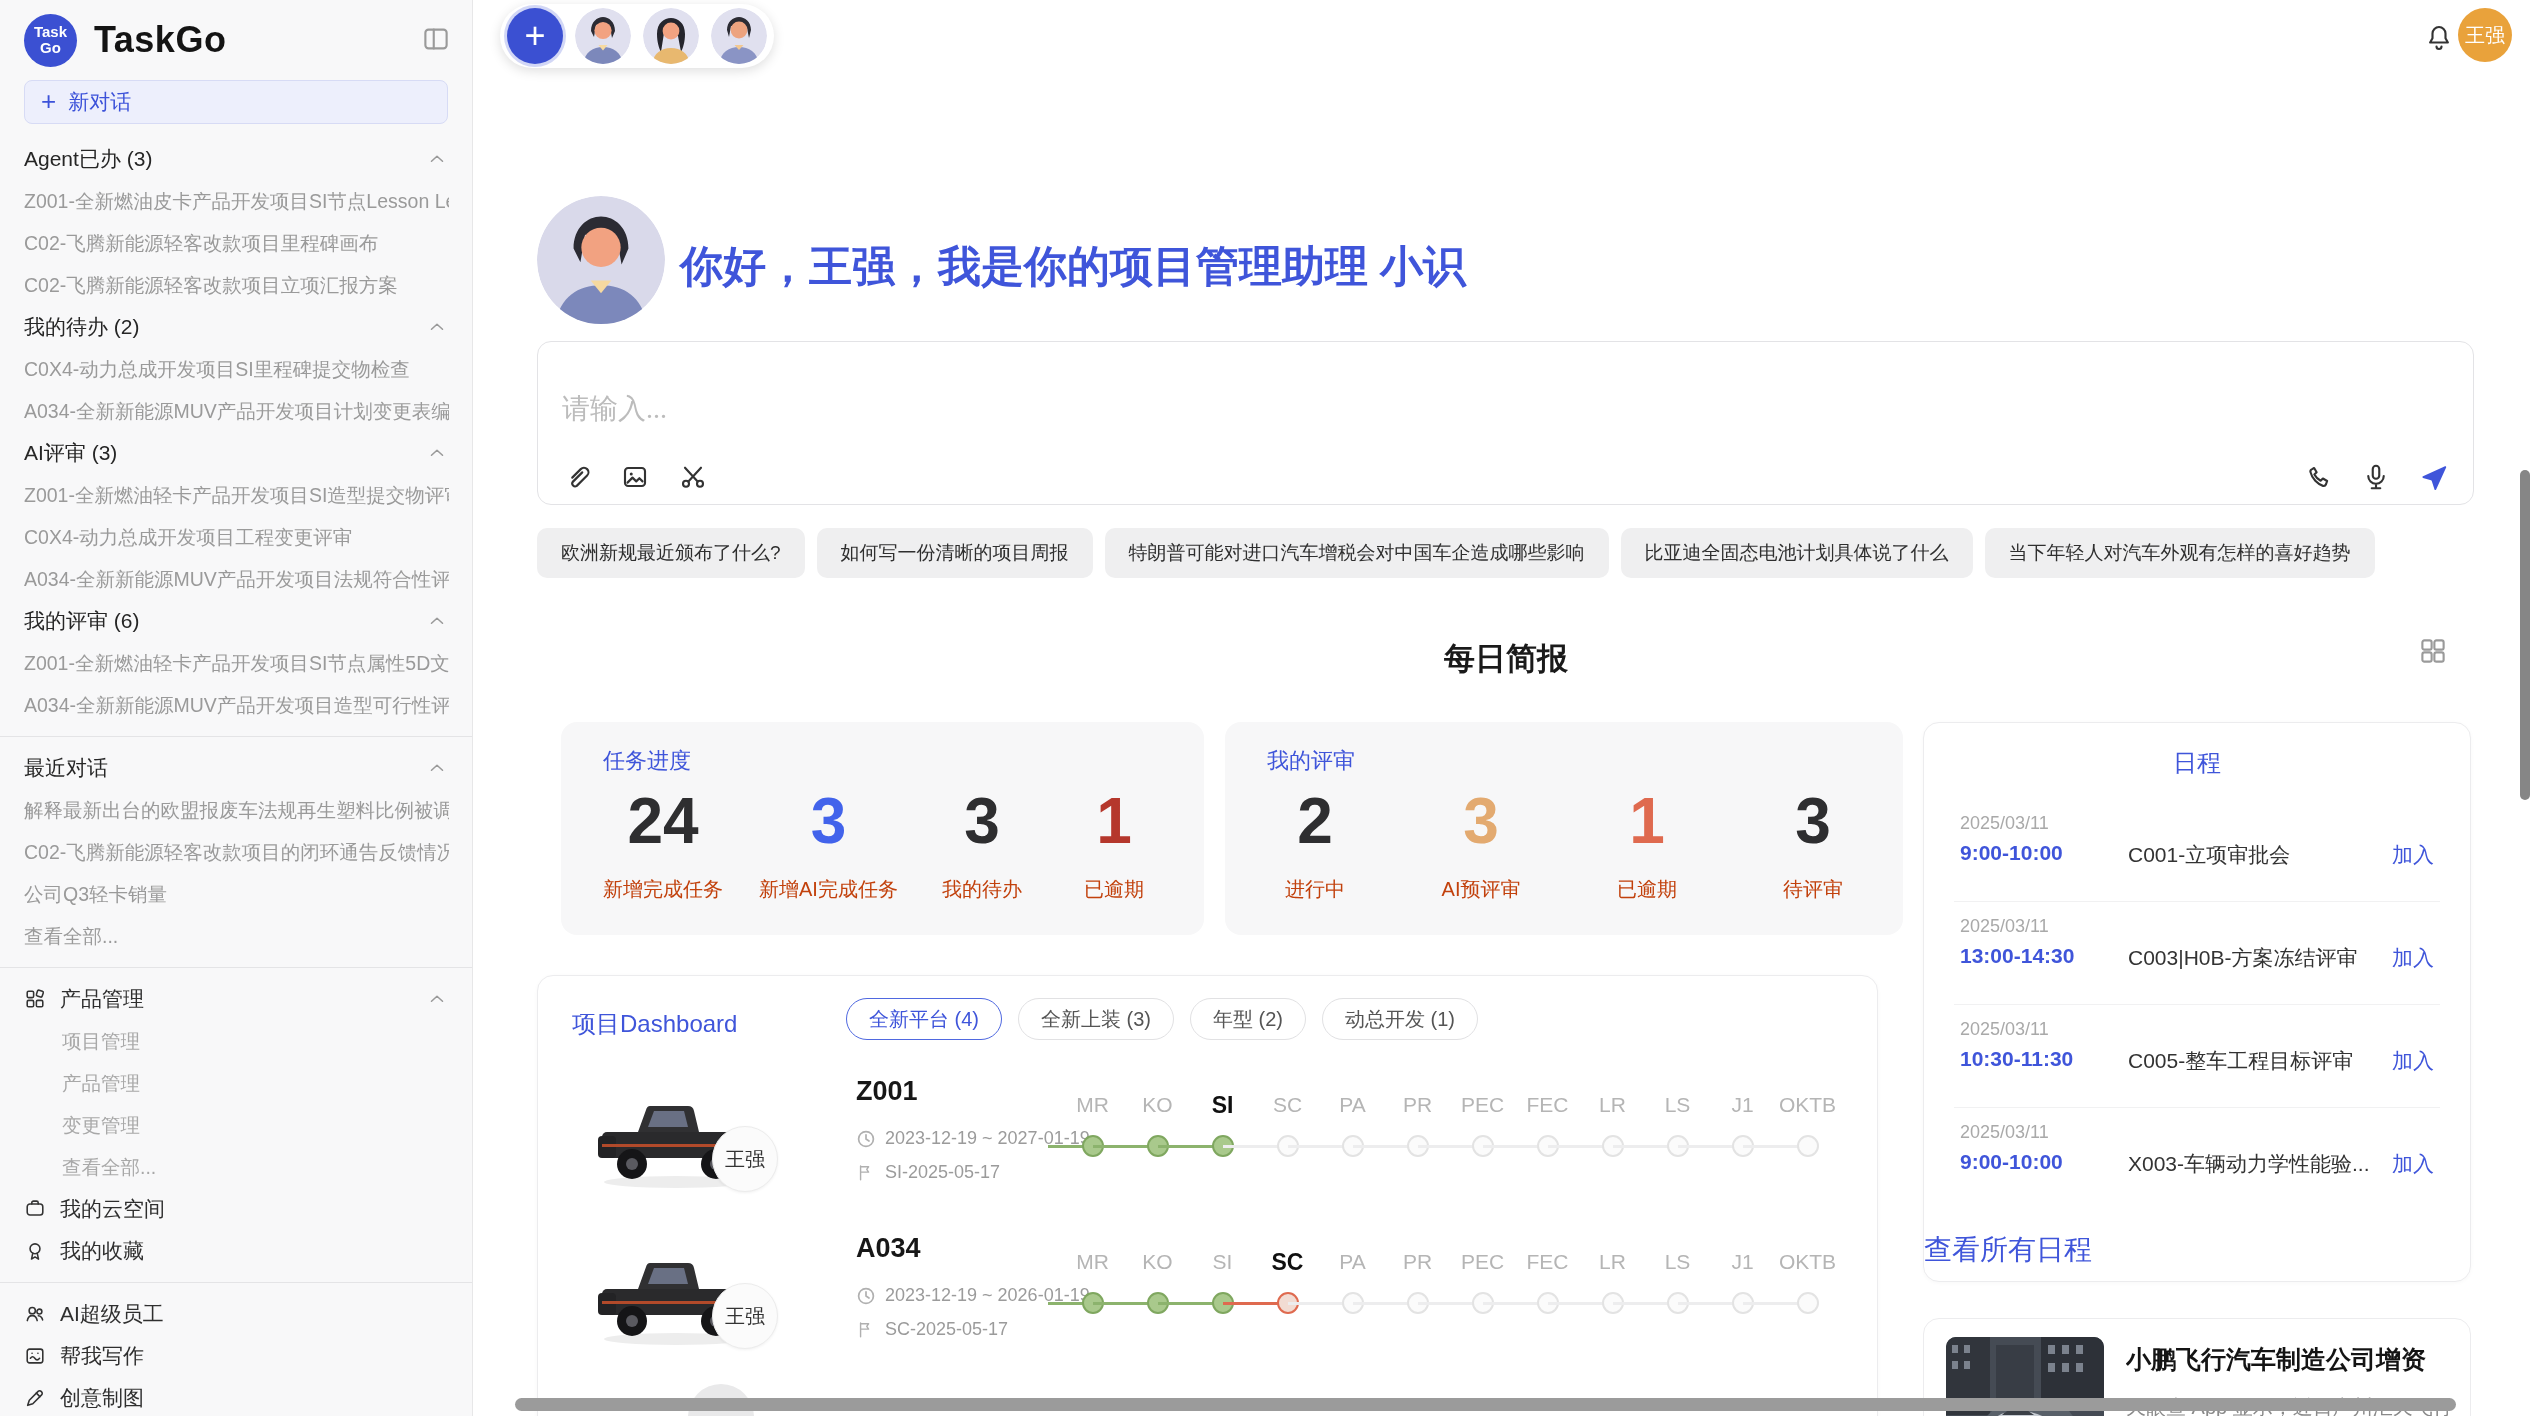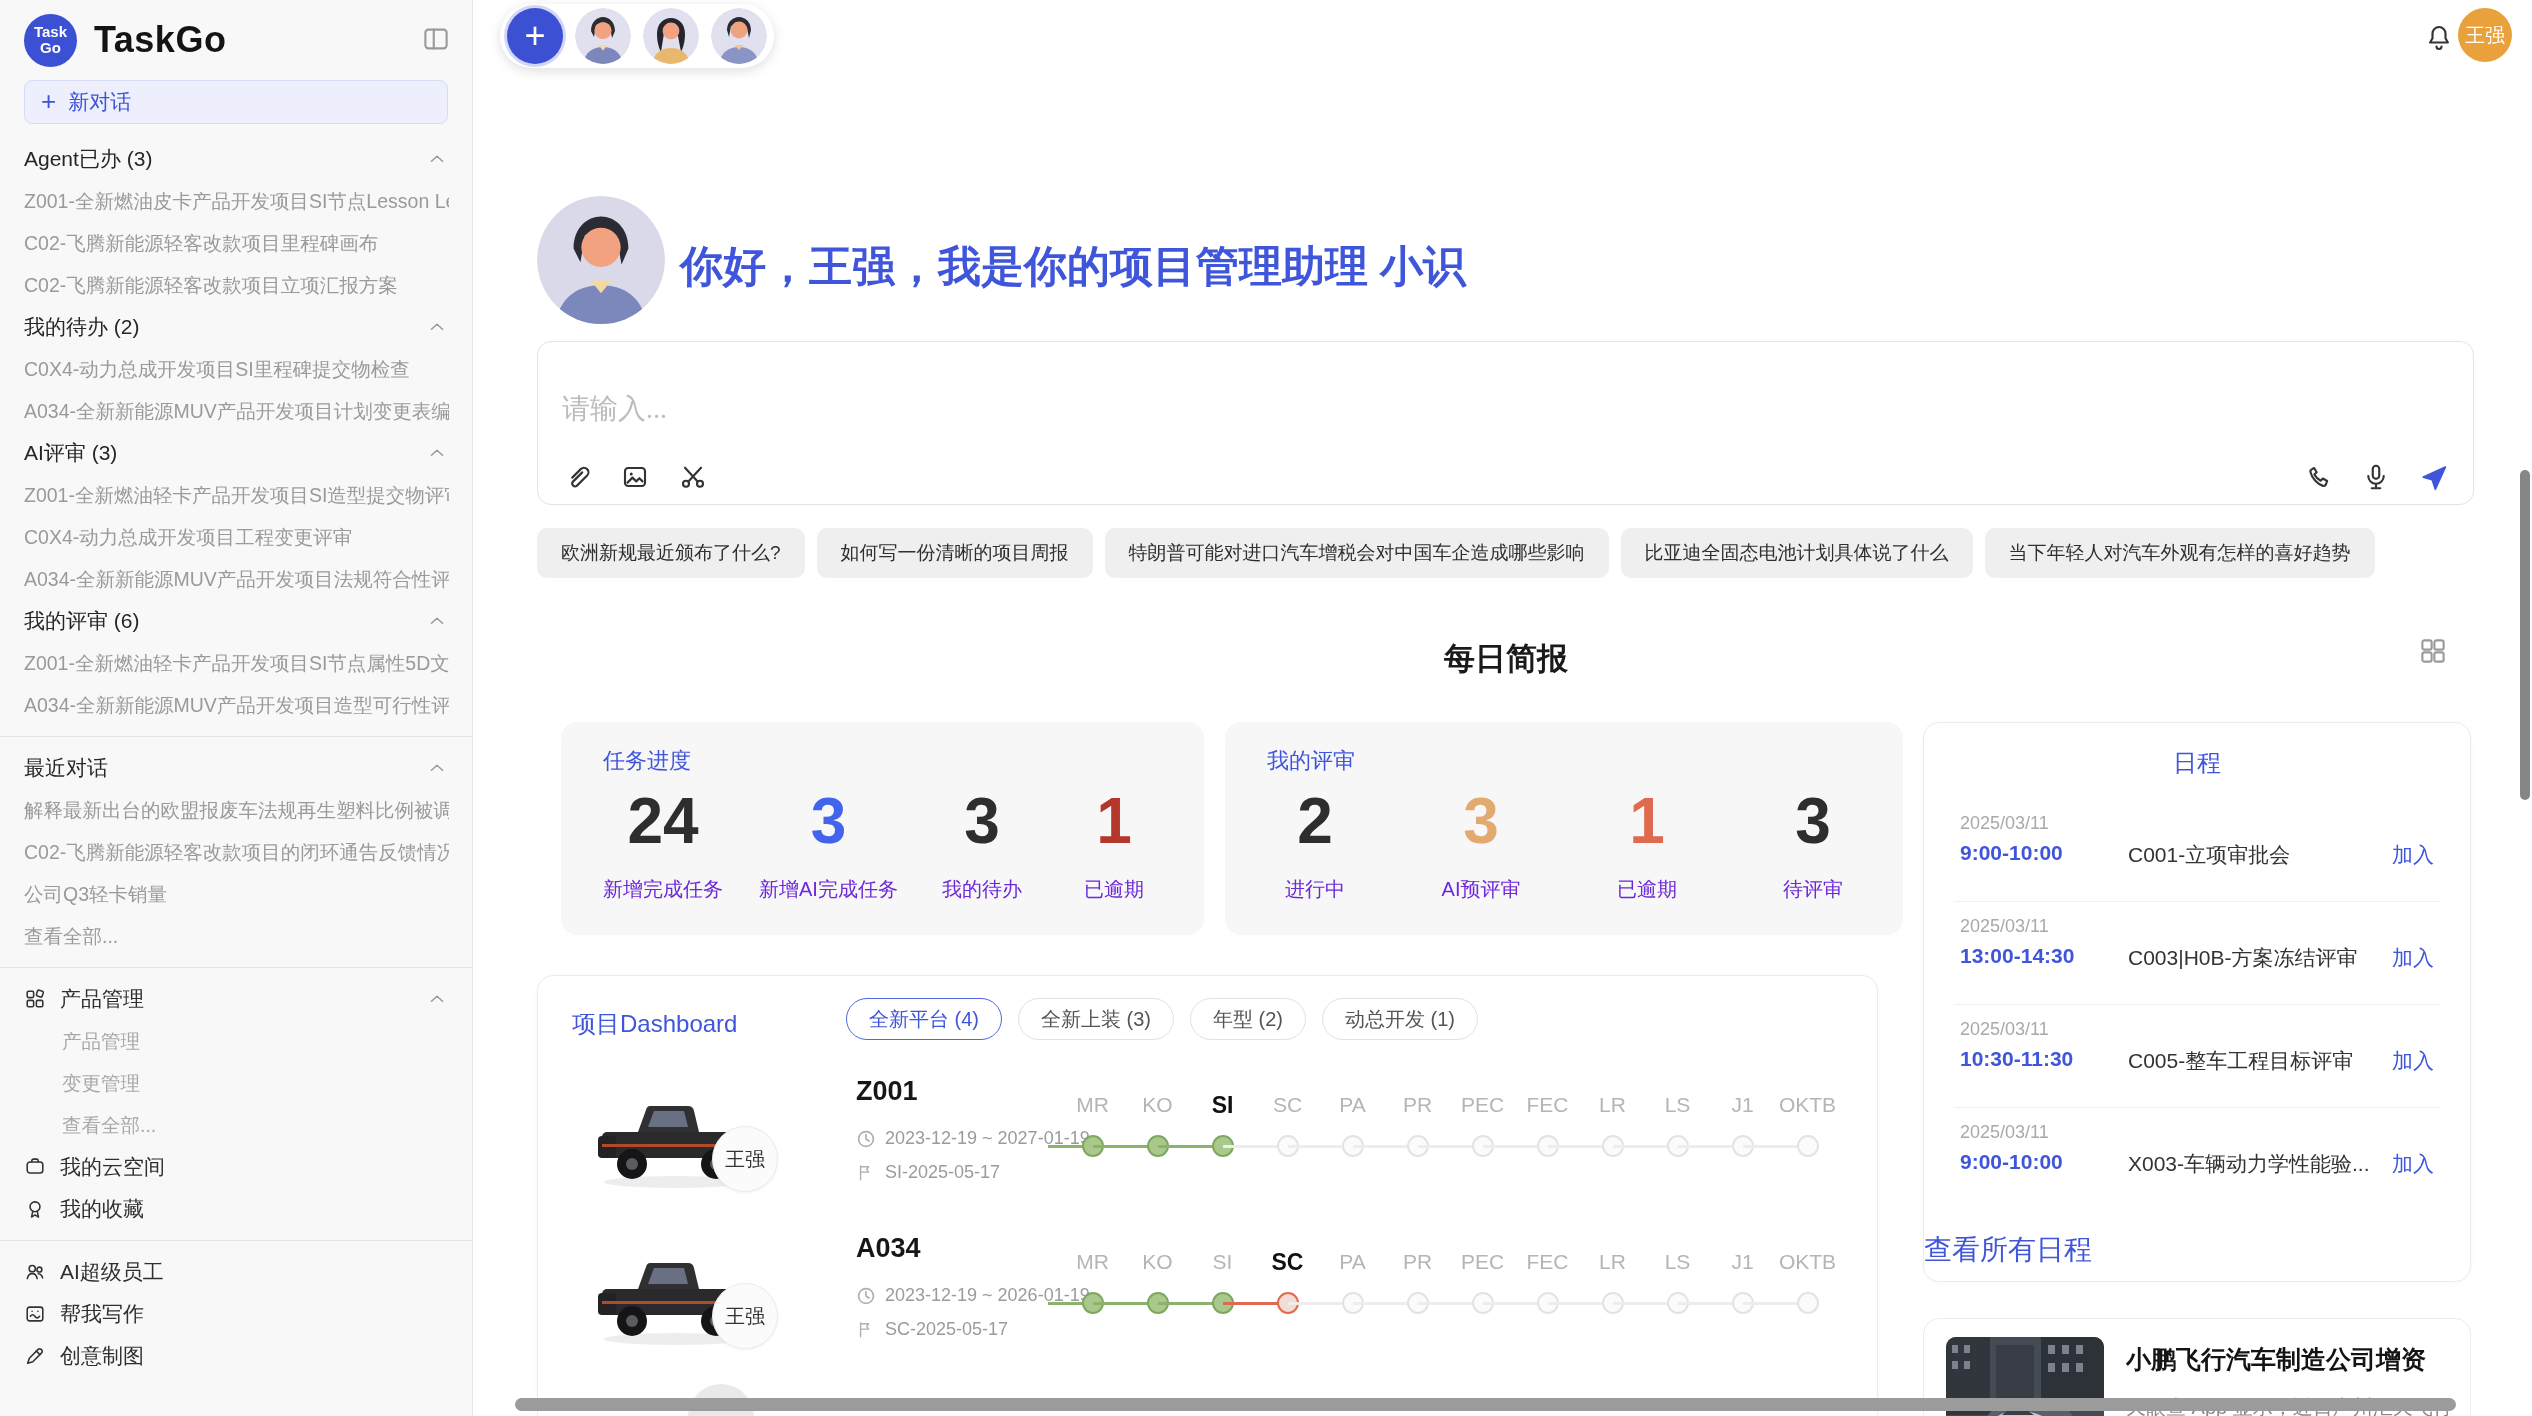--- a/index.html
+++ b/index.html
@@ -71,21 +71,21 @@
 
 .brief-title{position:absolute;left:537px;top:638px;width:1938px;text-align:center;
   font-size:31px;font-weight:700;color:#1a1a1a;}
 .brief-grid{position:absolute;left:2418px;top:636px;width:30px;height:30px;cursor:pointer;}
 .stats-row{position:absolute;left:561px;top:722px;display:flex;gap:21px;}
 .stat-card{background:#f7f7f8;border-radius:16px;height:213px;padding:24px 42px;}
 .card-label{font-size:22px;color:var(--accent);}
 .stat-list{display:flex;justify-content:space-between;margin-top:10px;}
 .stat{text-align:center;min-width:96px;}
 .stat-value{font-size:64px;font-weight:600;line-height:1.1;}
-.stat-label{margin-top:20px;font-size:20px;color:#6d28d9;}
+.stat-label{margin-top:20px;font-size:20px;color:#c2410c;}
 .c-dark{color:var(--c-dark);} .c-blue{color:var(--c-blue);} .c-red{color:var(--c-red);}
 .c-tan{color:var(--c-tan);} .c-orange{color:var(--c-orange);}
 
 
 .dash-card{position:absolute;left:537px;top:975px;width:1341px;height:460px;background:#fff;
   border:1.5px solid #ececee;border-radius:16px;padding:22px 32px;box-shadow:0 1px 4px rgba(0,0,0,.03);}
 .dash-head{position:relative;height:46px;}
 .dash-title{position:absolute;left:2px;top:10px;font-size:24px;color:var(--accent);}
 .tabs{position:absolute;left:276px;top:0;display:flex;gap:16px;}
 .tab{height:42px;padding:0 22px;border-radius:21px;border:1.5px solid #e1e1e3;background:#fff;
@@ -236,20 +236,21 @@
         <rect x="14" y="2.8" width="6.6" height="6.6" rx="1.5" transform="rotate(18 17.3 6.1)"></rect>
         <rect x="3.5" y="13.5" width="7" height="7" rx="1.5"></rect>
         <rect x="13.5" y="13.5" width="7" height="7" rx="1.5"></rect>
         </svg>
       <span class="grow">产品管理</span>
       <svg class="chev icon gy" viewBox="0 0 24 24">
           <path d="M6 14.5L12 9l6 5.5"></path>
         </svg>
     </div>
     <div id="app-items">
+        <div class="srow side-item sub">项目管理</div>
         <div class="srow side-item sub">产品管理</div>
         <div class="srow side-item sub">变更管理</div>
         <div class="srow side-item sub">查看全部...</div>
       </div>
 
     <div class="srow nav-row">
       <svg class="chev icon dk" viewBox="0 0 24 24">
         <rect x="3.5" y="6.5" width="17" height="12" rx="3"></rect>
           <path d="M8.5 6.5V5.2a1.8 1.8 0 011.8-1.8h3.4a1.8 1.8 0 011.8 1.8v1.3"></path>
         </svg>

